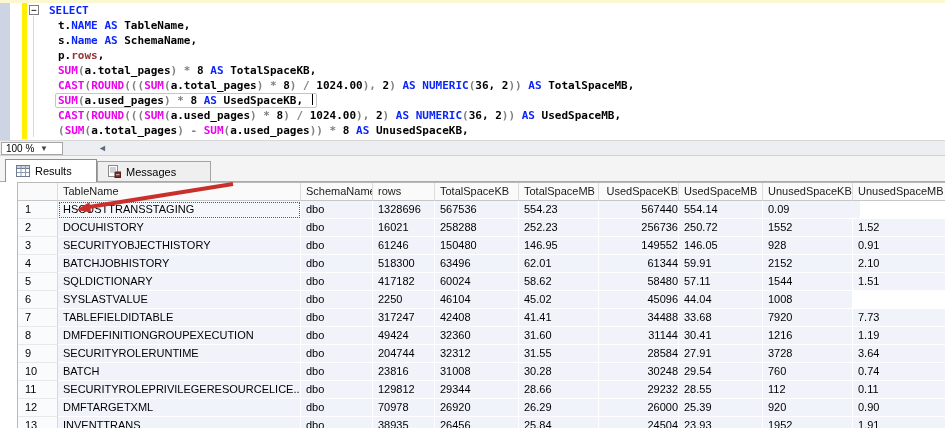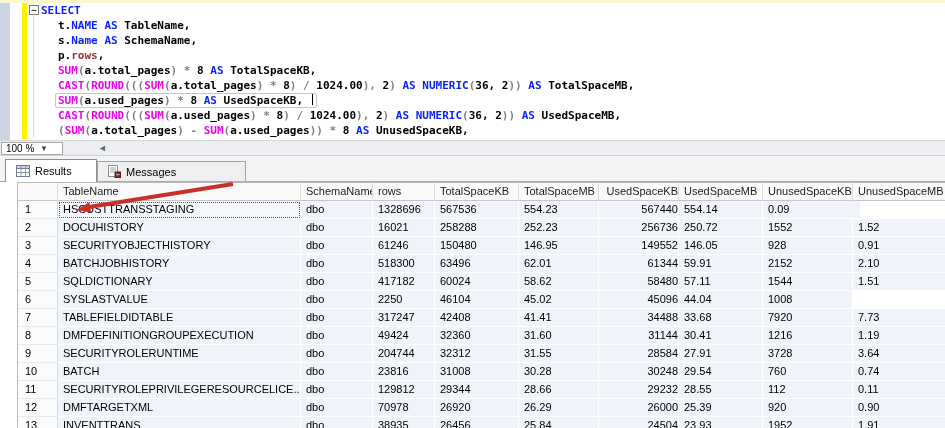--- a/index.html
+++ b/index.html
@@ -11,21 +11,21 @@
   .editor { position: absolute; left: 0; top: 0; width: 945px; height: 140px; background: #fff; }
   .top-strip { position: absolute; left: 0; top: 0; width: 945px; height: 3px; background: #FBF8CF; }
   .indicator-margin { position: absolute; left: 0; top: 3px; width: 10px; height: 137px; background: #CDD4E4; }
   .change-bar { position: absolute; left: 22px; top: 3px; width: 5px; height: 136px; background: #FFF100; }
   .collapse-box { position: absolute; left: 29px; top: 5px; width: 10px; height: 10px;
                   border: 1px solid #7E7E7E; background: #fff; color: #333;
                   font: bold 9px/8px "DejaVu Sans Mono", monospace; text-align: center; z-index: 3; }
   .outline-guide { position: absolute; left: 33px; top: 16px; width: 1px; height: 121px; background: #D9D9D9; }
   .code { position: absolute; left: 27px; top: 3px; right: 0; height: 135px;
           font: bold 11px/15px "DejaVu Sans Mono", monospace; color: #000; }
-  .code-line { height: 15px; white-space: pre; padding-left: 14px; }
+  .code-line { height: 15px; white-space: pre; padding-left: 22px; }
   .code-line.indent { padding-left: 31px; }
   .tok-kw  { color: #0B24FB; }
   .tok-fn  { color: #EE00EE; }
   .tok-op  { color: #7F7F7F; }
   .tok-id  { color: #000000; }
   .tok-sys { color: #993333; }
   .line-box { display: inline-block; border: 1px solid #C6C6C6; border-radius: 2px;
               padding: 0 3px 0 2px; margin-left: -3px; height: 15px; line-height: 13px; background: #fff; }
   .caret { display: inline-block; width: 1px; height: 11px; background: #000; vertical-align: -1px; margin-left: 2px; }
 
@@ -40,21 +40,21 @@
   .scroll-left { position: absolute; left: 34px; top: 0; font-size: 9px; line-height: 13px; color: #5F6A7A; }
 
   
   .results-pane { position: absolute; left: 0; top: 156px; width: 945px; height: 272px; background: #fff; }
   .tab-bar { position: absolute; left: 0; top: 0; width: 945px; height: 26px; background: #F4F4F4;
              display: flex; align-items: flex-end; padding-left: 5px; border-bottom: 1px solid #ABABAB; }
   .tab { display: inline-flex; align-items: center; gap: 5px; font-size: 11px; color: #000;
          padding: 0 10px; position: relative; }
   .tab.active { background: #fff; border: 1px solid #8F8F8F; border-bottom: none; height: 23px;
                 margin-bottom: -1px; z-index: 2; width: 92px; }
-  .tab.inactive { background: #EFEFEF; border: 1px solid #A3A3A3; border-bottom: none; height: 20px; width: 149px; }
+  .tab.inactive { background: #EFEFEF; border: 1px solid #A3A3A3; border-bottom: none; height: 20px; width: 114px; }
   .tab-icon { flex: 0 0 auto; }
 
   
   .grid { position: absolute; left: 0; top: 26px; width: 933px; height: 246px; overflow: hidden;
           border-right: 1px solid #E2E2E2; border-left: 1px solid #B9B9B9; border-top: 1px solid #B9B9B9; margin-left: 17px; }
   .g-header-row, .g-row { display: flex; }
   .g-cell { height: 18px; line-height: 17px; font-size: 11px; padding-left: 5px; overflow: hidden;
             white-space: nowrap; flex: 0 0 auto; }
   .g-header { background: #FAFAFA; color: #1B1B1B; border-right: 1px solid #DDDDDD; border-bottom: 1px solid #C6C6C6; }
   .g-rownum { background: #FAFBFC; color: #000; border-right: 1px solid #D8D8D8; border-bottom: 1px solid #E9E9E9; padding-left: 7px; }

